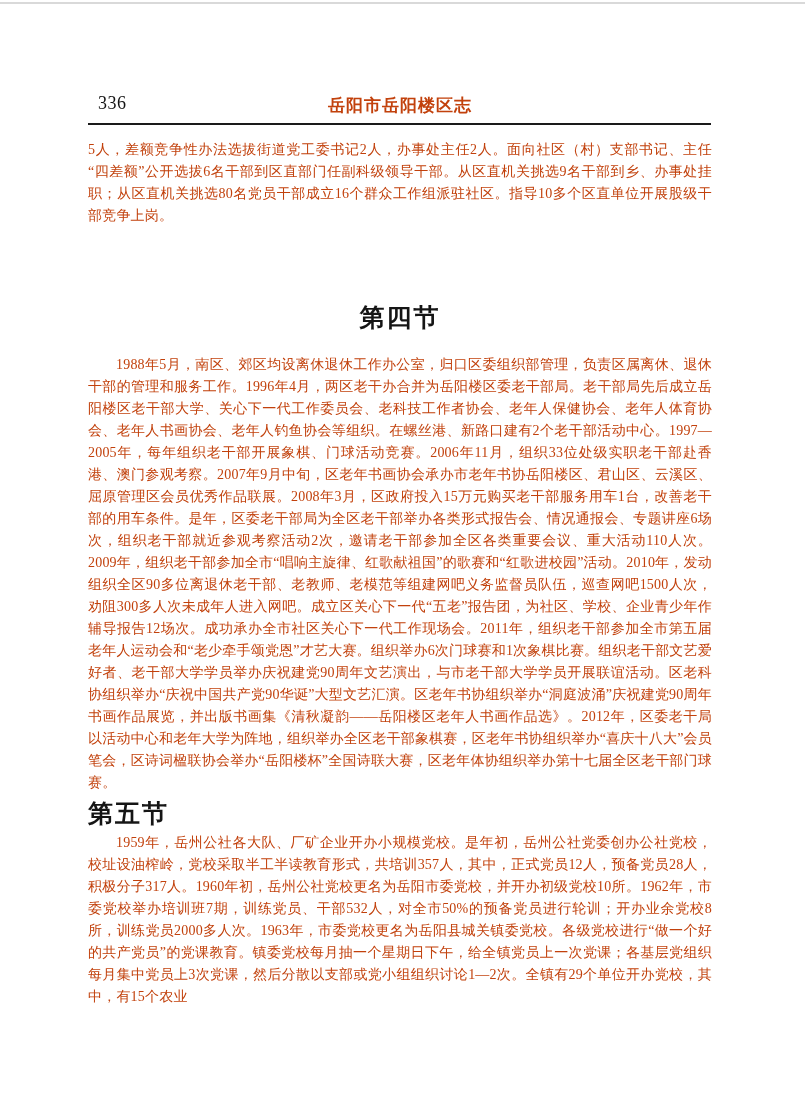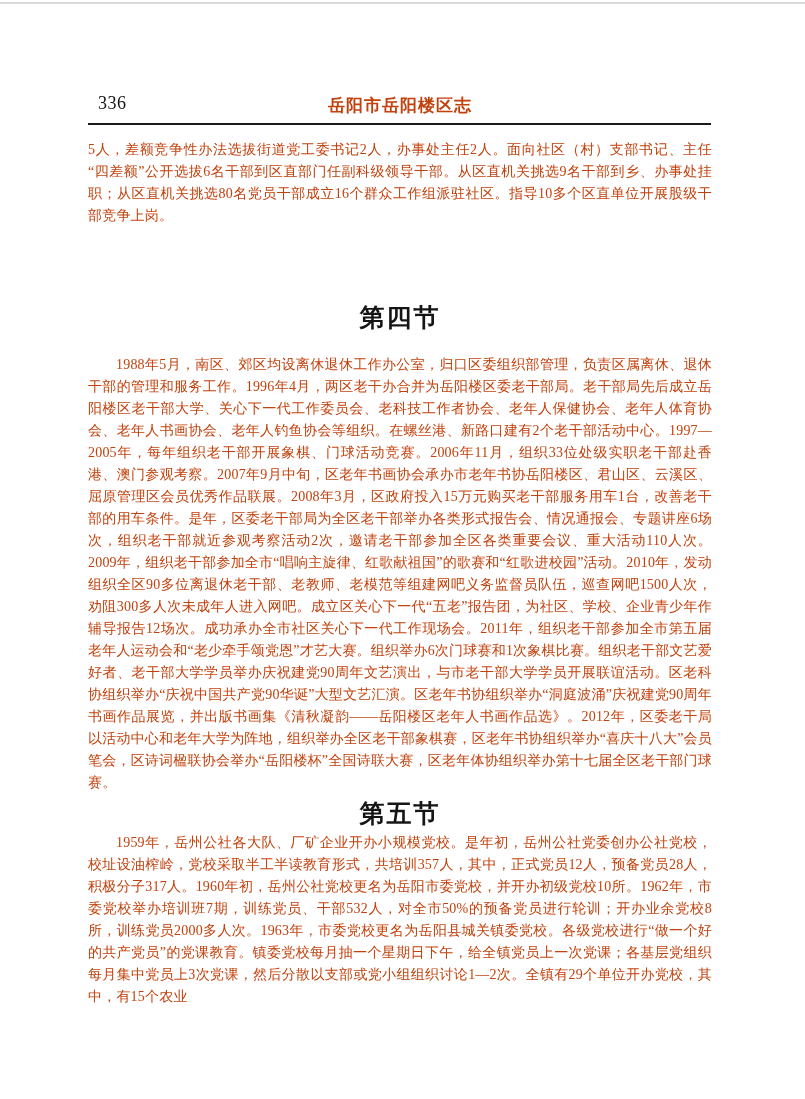--- a/index.html
+++ b/index.html
@@ -81,21 +81,21 @@
     display: flex;
     justify-content: center;
     gap: 22px;
     font-family: "Liberation Sans", "DejaVu Sans", sans-serif;
     font-weight: bold;
     font-size: 25px;
     letter-spacing: 2px;
     color: #151515;
   }
   .heading-section4 { top: 277px; margin-top: 24px; }
-  .heading-section5 { top: 797px; }
+  .heading-section5 { top: 797px; flex-direction: column; }
 </style>
 </head>
 <body>
 
 <div class="page">
 
   <div class="scan-edge-top"></div>
 
   <div class="running-header">
     <span class="page-number">336</span>

